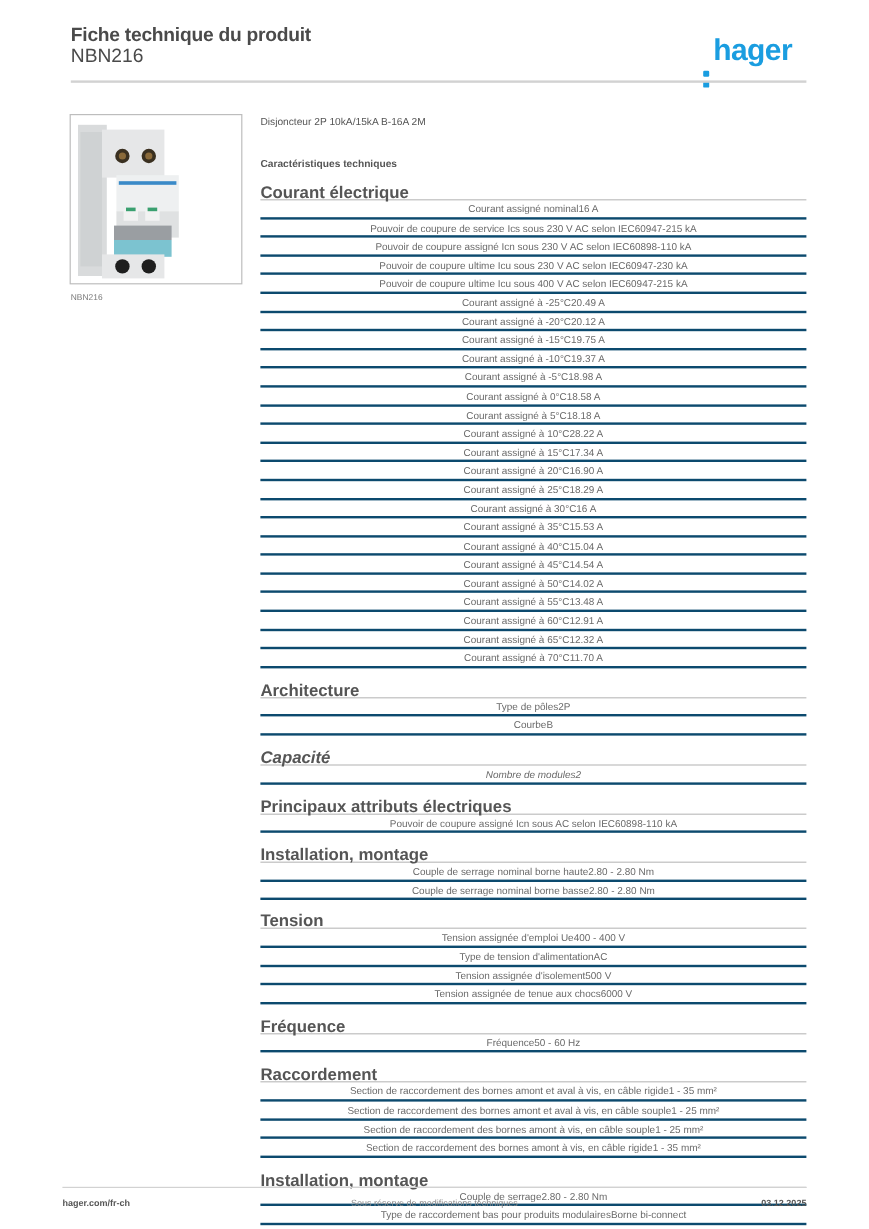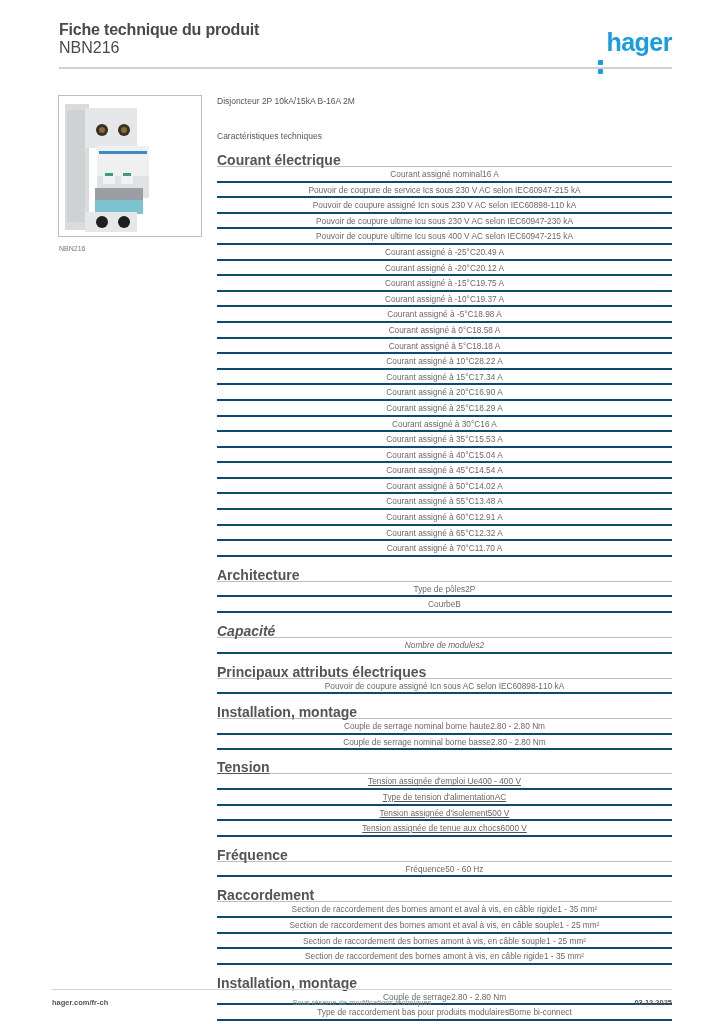--- a/index.html
+++ b/index.html
@@ -3,34 +3,34 @@
   <meta charset="utf-8">
   <style>
     html, body { margin: 0; padding: 0; background: #ffffff; }
     body {
       width: 724px; height: 1024px; position: relative; overflow: hidden;
       font-family: "Liberation Sans", sans-serif; color: #555555;
     }
     .header { position: absolute; left: 59px; top: 20px; width: 613px; }
     .title { font-size: 16px; font-weight: bold; color: #4a4a4a; line-height: 19px; letter-spacing: -0.2px; }
     .subtitle { font-size: 16px; color: #4a4a4a; line-height: 18px; }
-    .logo { position: absolute; right: 0; top: 8px; font-size: 25px; font-weight: bold; color: #1a9de0; letter-spacing: -0.5px; }
+    .logo { position: absolute; right: 12px; top: 8px; font-size: 25px; font-weight: bold; color: #1a9de0; letter-spacing: -0.5px; }
     .logo .colon { display: inline-block; width: 6px; position: relative; margin-right: 2px; }
     .logo .colon i { position: absolute; left: 0; width: 5px; height: 5px; background: #1a9de0; border-radius: 1px; }
     .header-rule { position: absolute; left: 59px; top: 67px; width: 613px; height: 2px; background: #d2d2d2; }
 
     .product-img {
       position: absolute; left: 58px; top: 95px; width: 142px; height: 140px;
       border: 1px solid #bdbdbd; background: #fff; overflow: hidden;
     }
     .img-caption { position: absolute; left: 59px; top: 245px; font-size: 7px; color: #777; }
 
     .main { position: absolute; left: 217px; top: 96px; width: 455px; }
     .product-name { font-size: 8.5px; font-weight: normal; color: #555; height: 11px; line-height: 11px; }
-    .tech-heading { font-size: 8.5px; font-weight: normal; color: #555; margin-top: 24px; height: 11px; line-height: 11px; }
+    .tech-heading { font-size: 8.5px; font-weight: bold; color: #555; margin-top: 24px; height: 11px; line-height: 11px; }
     .section { margin-top: 11px; }
     .section:first-of-type { margin-top: 13px; }
     .section-title {
       font-size: 14px; font-weight: bold; color: #555; line-height: 12px; height: 12px;
       border-bottom: 1px solid #bfbfbf;
     }
     .row {
       display: flex; justify-content: center; height: 13.6px; line-height: 14px;
       font-size: 8.3px; color: #6a6a6a; border-bottom: 2px solid #0c4a6e;
     }
@@ -215,21 +215,21 @@
         <div class="section-title">Installation, montage</div>
         <div class="row">
           <span class="lbl">Couple de serrage nominal borne haute</span>
           <span class="val">2.80 - 2.80 Nm</span>
         </div>
         <div class="row">
           <span class="lbl">Couple de serrage nominal borne basse</span>
           <span class="val">2.80 - 2.80 Nm</span>
         </div>
       </div>
-      <div class="section" style=" text-decoration: underline;">
+      <div class="section" style="">
         <div class="section-title">Tension</div>
         <div class="row">
           <span class="lbl">Tension assignée d'emploi Ue</span>
           <span class="val">400 - 400 V</span>
         </div>
         <div class="row">
           <span class="lbl">Type de tension d'alimentation</span>
           <span class="val">AC</span>
         </div>
         <div class="row">

